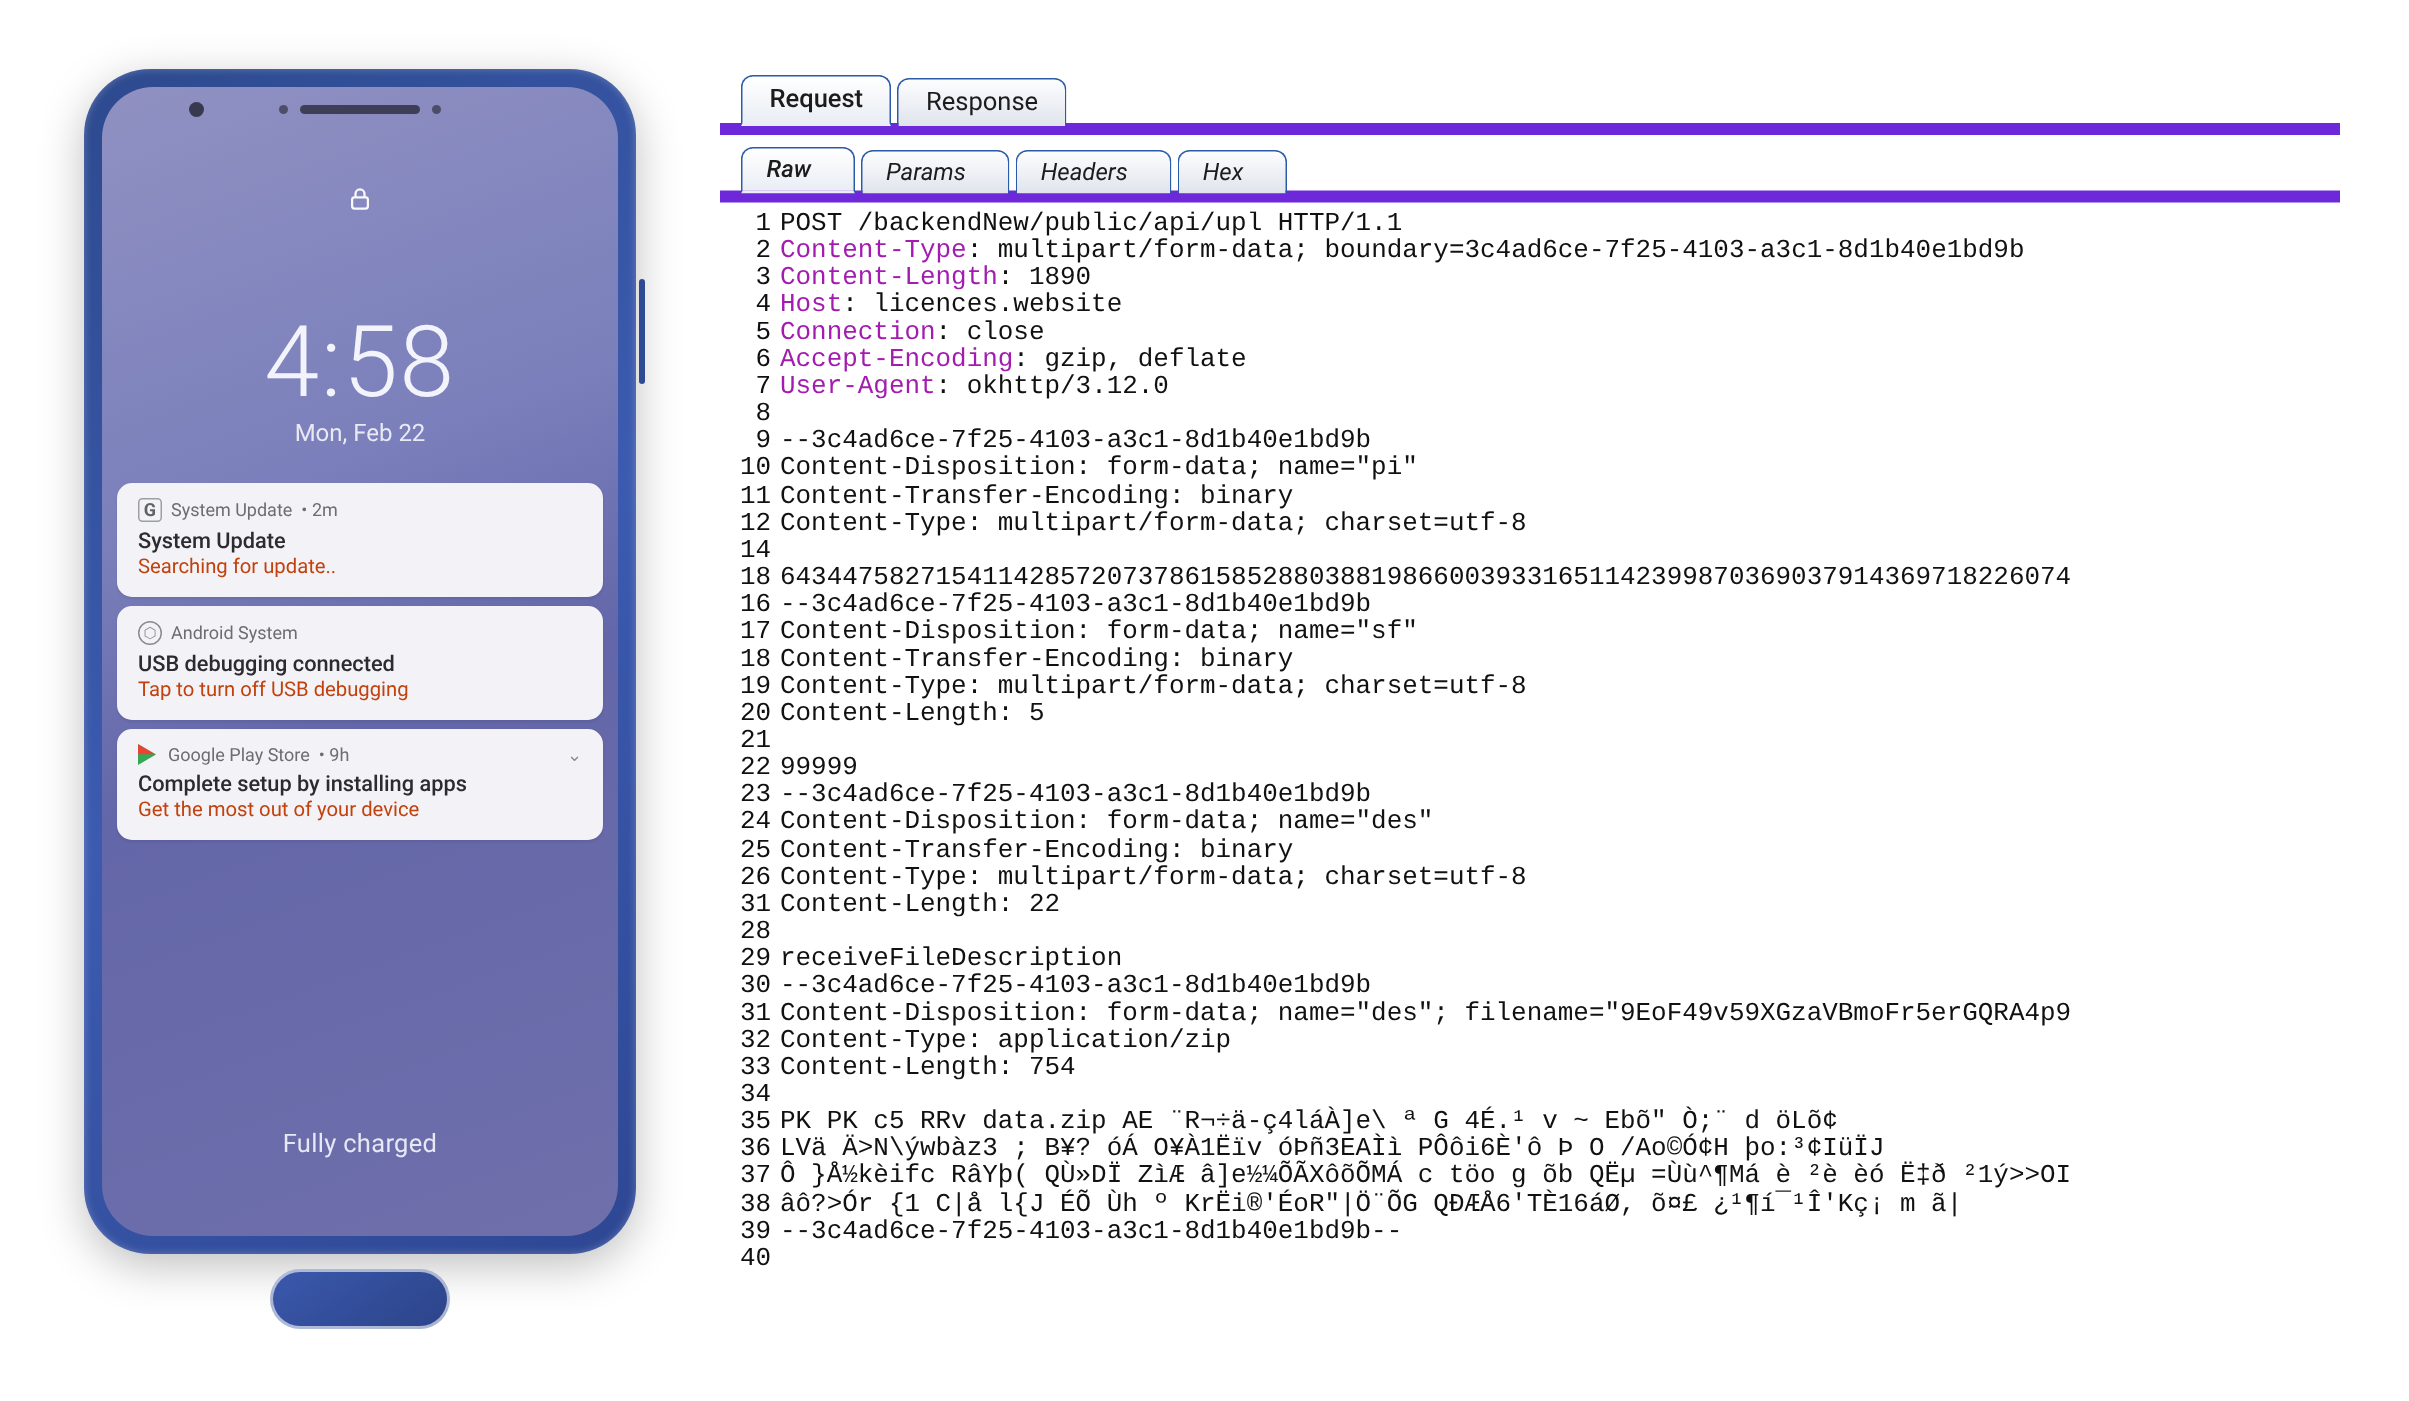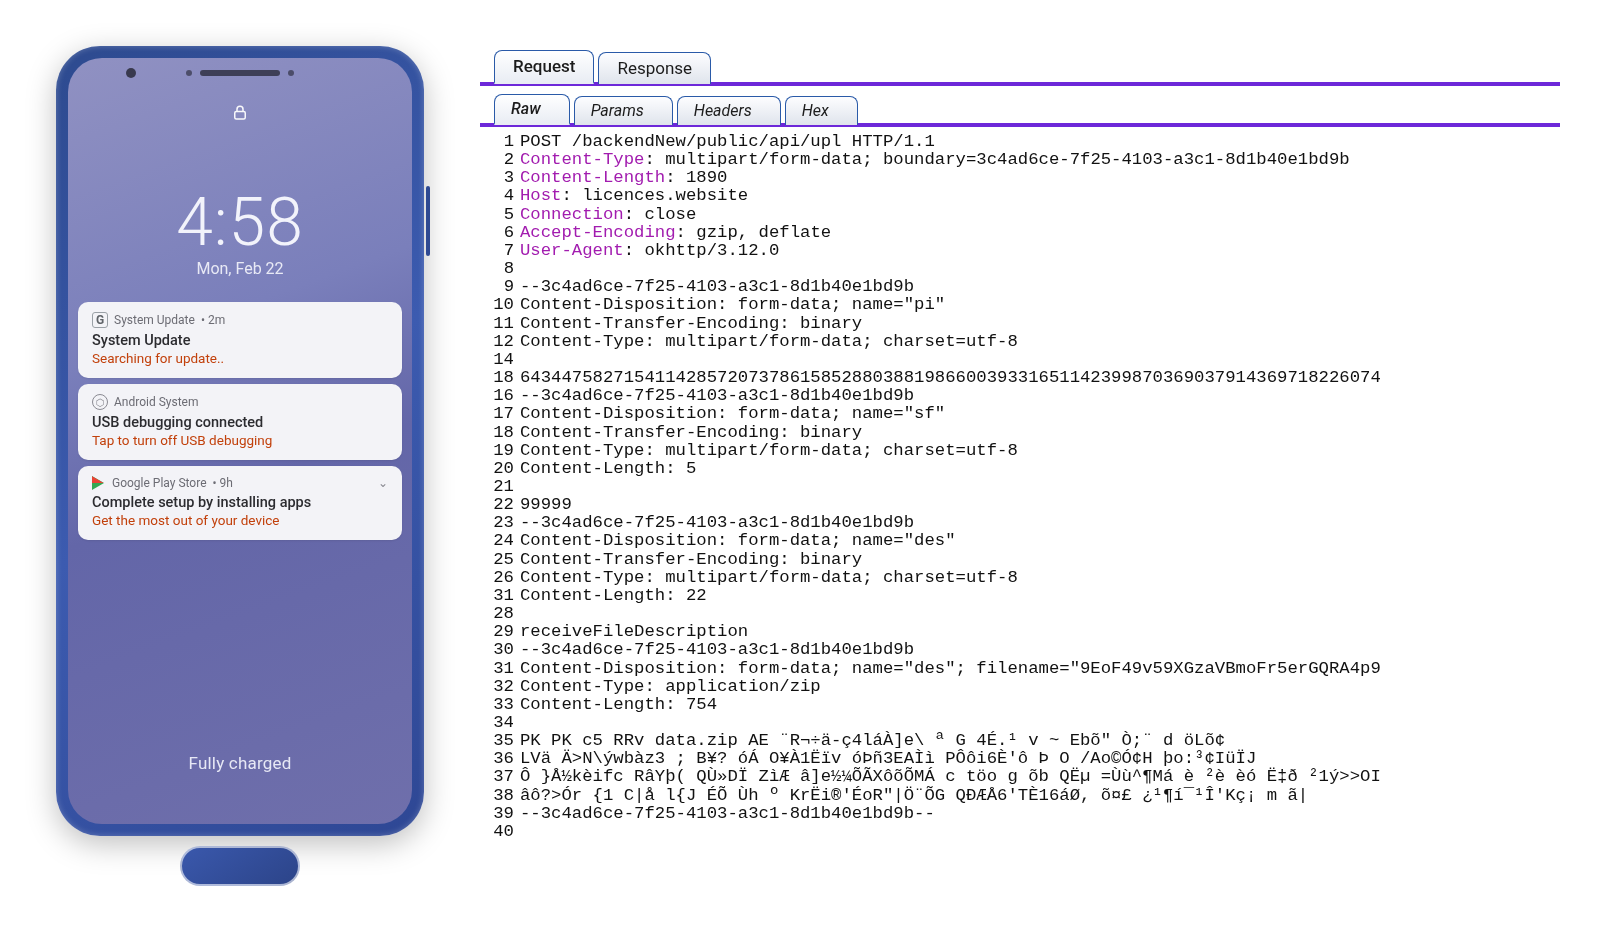--- a/index.html
+++ b/index.html
@@ -55,21 +55,21 @@
   .cam { width:10px; height:10px; border-radius:50%; background:rgba(0,0,0,.6); position:absolute; left:58px; top:-2px;}
   .dot { width:6px; height:6px; border-radius:50%; background:rgba(0,0,0,.45); }
   .home {
     position:absolute;
     bottom:-50px; left:50%; transform:translateX(-50%);
     width:120px; height:40px;
     border-radius:22px;
     border:2px solid rgba(255,255,255,.6);
     background: linear-gradient(145deg,#3a58ac,#2c4489);
   }
-  .lock-body { padding-top: 46px; text-align: center; }
+  .lock-body { padding-top: 66px; text-align: center; }
   .lock-icon svg { width:18px; height:18px; opacity:.95; }
   .time-big {
     font-size: 66px;
     font-weight: 300;
     margin-top: 58px;
     letter-spacing: 1px;
     color: #f2f3fb;
   }
   .date-line {
     font-size: 16px;
@@ -124,21 +124,21 @@
     text-align:center; color:#e7e8f5; font-size:17px; letter-spacing:.2px;
   }
 
   
   .inspector {
     width: 1080px;
     padding-top: 8px;
   }
   .tabrow {
     display:flex; align-items:flex-end; gap:4px;
-    border-bottom:4px solid #6d28d9;
+    border-bottom:8px solid #6d28d9;
     padding-left:14px;
   }
   .tab {
     border:1px solid #2a5aa8;
     border-bottom:none;
     border-top-left-radius:8px;
     border-top-right-radius:8px;
     padding:5px 18px 6px 18px;
     font-size:17px;
     color:#1c1c1c;

